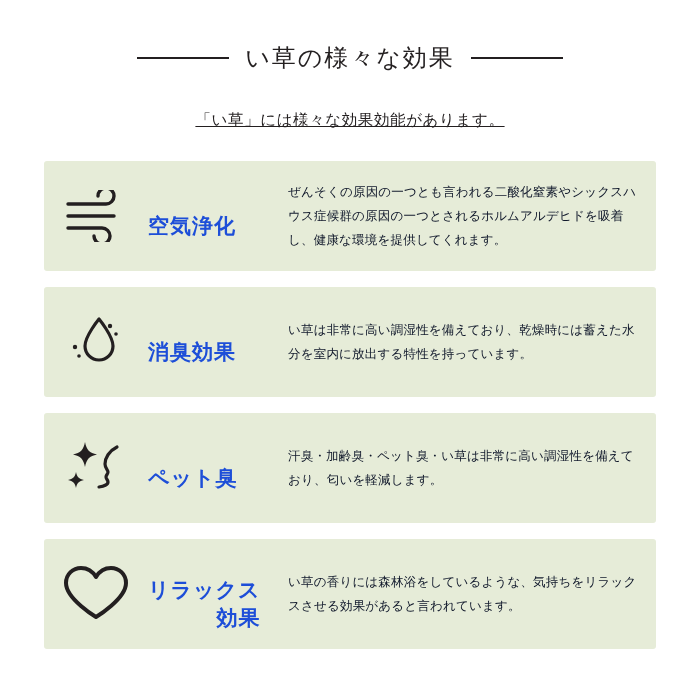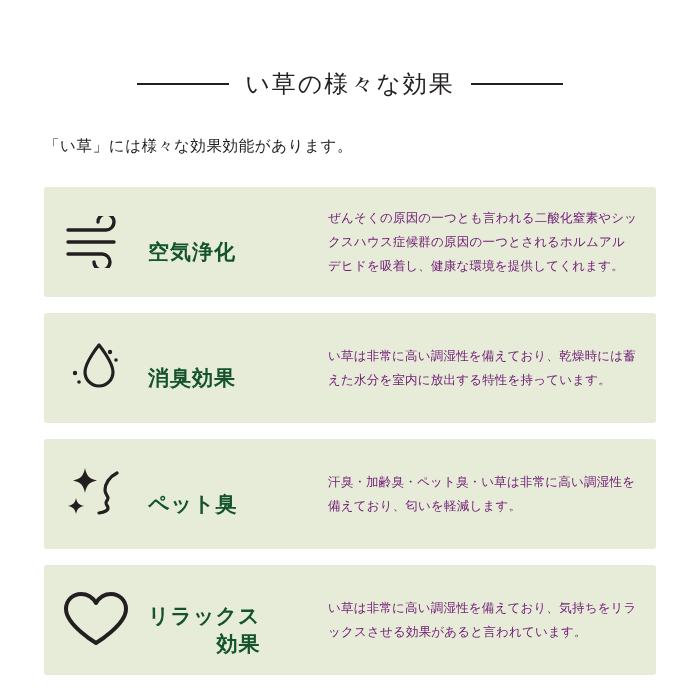--- a/index.html
+++ b/index.html
@@ -17,21 +17,22 @@
   .page {
     position: relative;
     width: 700px;
     height: 700px;
     box-sizing: border-box;
     padding: 0 44px;
   }
 
   
   .header {
-    padding-top: 52px;
+    padding-top: 26px;
+    text-align: center;
   }
   .title-row {
     display: flex;
     align-items: center;
     justify-content: center;
     gap: 16px;
   }
   .title-rule {
     width: 92px;
     height: 2px;
@@ -41,20 +42,21 @@
     font-size: 24px;
     letter-spacing: 2px;
     font-weight: 500;
     white-space: nowrap;
   }
   .subtitle {
     margin-top: 20px;
     font-size: 15.5px;
     letter-spacing: 0.6px;
     color: #231f20;
+    text-decoration: underline;
   }
 
   
   .features {
     margin-top: 30px;
     display: flex;
     flex-direction: column;
     gap: 16px;
   }
   .feature {
@@ -75,35 +77,34 @@
     width: 134px;
     flex: 0 0 134px;
     display: flex;
     align-items: center;
   }
   .feature .label-text {
     font-size: 21px;
     font-weight: 700;
     letter-spacing: 1px;
     line-height: 1.35;
-    color: #14532d;
+    color: #1d4ed8;
     margin-top: 20px;
   }
   .feature .desc-cell {
     flex: 1 1 auto;
     display: flex;
     align-items: center;
     padding: 12px 18px 12px 6px;
   }
   .feature .desc-text {
     font-size: 12.5px;
     line-height: 1.95;
     letter-spacing: 0.2px;
-    color: #701a75;
-    margin-left: 40px;
+    color: #0f172a;
   }
 
   
   .icon-cell svg {
     display: block;
   }
 </style>
 </head>
 <body>
 
@@ -174,18 +175,18 @@
       <div class="icon-cell">
         <svg width="72" height="62" viewBox="0 0 72 62" fill="none" stroke="#231f20" stroke-width="4" stroke-linecap="round" stroke-linejoin="round">
           <path d="M36 54 C36 54 6 36 6 20 C6 11 13 5 21 5 C28 5 33 9 36 14 C39 9 44 5 51 5 C59 5 66 11 66 20 C66 36 36 54 36 54 Z"></path>
         </svg>
       </div>
       <div class="label-cell">
         <span class="label-text" style="white-space:pre-line;text-align:right;">リラックス
 効果</span>
       </div>
       <div class="desc-cell">
-        <span class="desc-text">い草は非常に高い調湿性を備えており、気持ちをリラックスさせる効果があると言われています。</span>
+        <span class="desc-text">い草の香りには森林浴をしているような、気持ちをリラックスさせる効果があると言われています。</span>
       </div>
     </div>
 
   </div>
 </div>
 
 </body></html>

